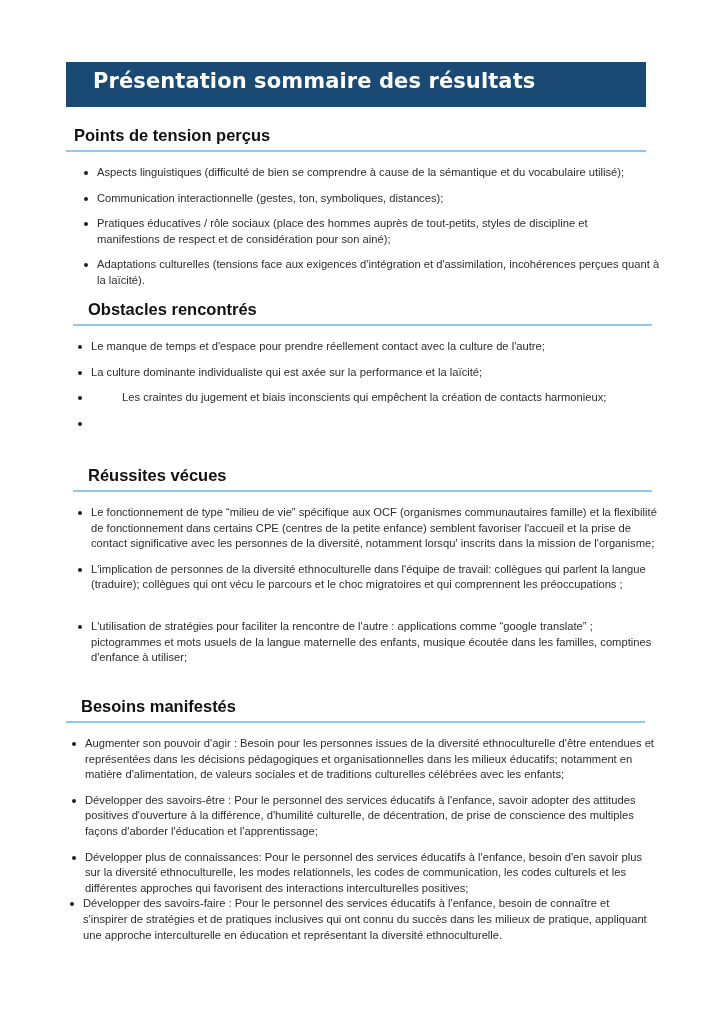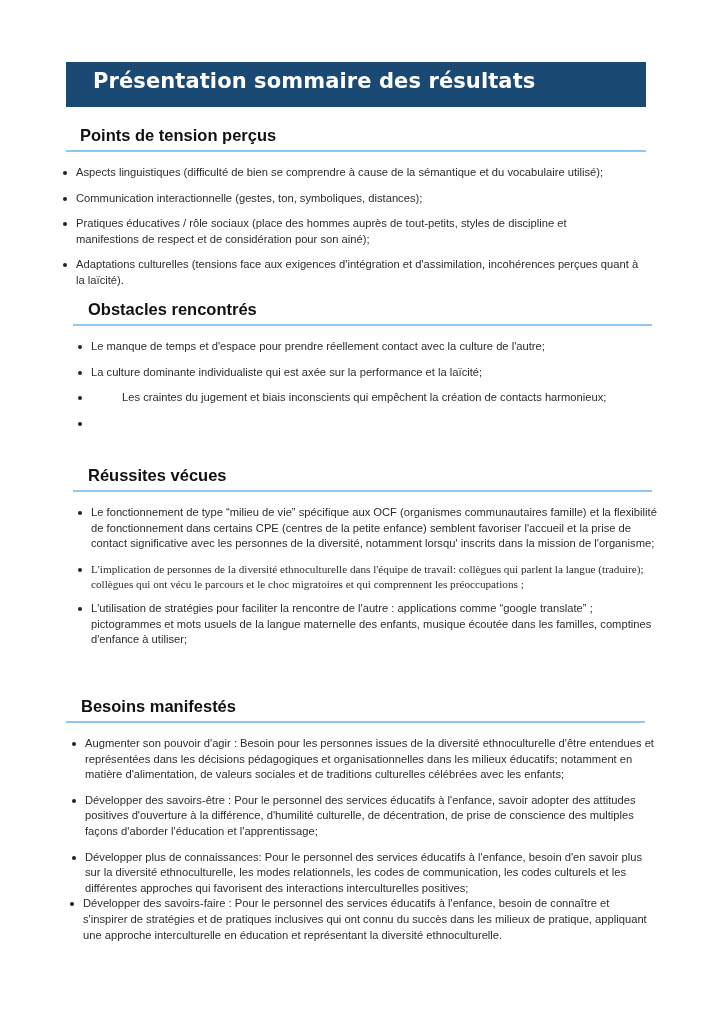--- a/index.html
+++ b/index.html
@@ -19,25 +19,25 @@
   li .dot { position: absolute; left: -13px; top: 6px; width: 4px; height: 4px;
             border-radius: 50%; background: #222; }
 </style>
 </head>
 <body>
 
 <div class="banner">
   <h1>Présentation sommaire des résultats</h1>
 </div>
 
-<div class="section-head" style="left:80px; top:126px;text-align:right;">
+<div class="section-head" style="left:74px; top:126px;text-align:right;">
   <h2>Points de tension perçus</h2>
 </div>
 <div class="rule" style="left:66px; top:150px; width:580px;"></div>
-<ul style="left:76px; top:165px; width:570px;">
+<ul style="left:97px; top:165px; width:570px;">
   <li style="margin-bottom:10px;"><span class="dot"></span><span>Aspects linguistiques (difficulté de bien se comprendre à cause de la sémantique et du vocabulaire utilisé);</span></li>
   <li style="margin-bottom:10px;"><span class="dot"></span><span>Communication interactionnelle (gestes, ton, symboliques, distances);</span></li>
   <li style="margin-bottom:10px; width:555px;"><span class="dot"></span><span>Pratiques éducatives / rôle sociaux (place des hommes auprès de tout-petits, styles de discipline et manifestions de respect et de considération pour son ainé);</span></li>
   <li style="width:565px;"><span class="dot"></span><span>Adaptations culturelles (tensions face aux exigences d'intégration et d'assimilation, incohérences perçues quant à la laïcité).</span></li>
 </ul>
 
 <div class="section-head" style="left:88px; top:300px;">
   <h2>Obstacles rencontrés</h2>
 </div>
 <div class="rule" style="left:73px; top:324px; width:579px;"></div>
@@ -47,21 +47,21 @@
   <li style="margin-bottom:10px;padding-left:31px;"><span class="dot"></span><span>Les craintes du jugement et biais inconscients qui empêchent la création de contacts harmonieux;</span></li>
   <li><span class="dot"></span></li>
 </ul>
 
 <div class="section-head" style="left:88px; top:466px;">
   <h2>Réussites vécues</h2>
 </div>
 <div class="rule" style="left:73px; top:490px; width:579px;"></div>
 <ul style="left:91px; top:505px; width:572px;">
   <li style="margin-bottom:10px;"><span class="dot"></span><span>Le fonctionnement de type “milieu de vie” spécifique aux OCF (organismes communautaires famille) et la flexibilité de fonctionnement dans certains CPE (centres de la petite enfance) semblent favoriser l'accueil et la prise de contact significative avec les personnes de la diversité, notamment lorsqu' inscrits dans la mission de l'organisme;</span></li>
-  <li style="margin-bottom:8px;font-family:Liberation Serif, serif;"><span class="dot"></span><span>L'implication de personnes de la diversité ethnoculturelle dans l'équipe de travail: collègues qui parlent la langue (traduire); collègues qui ont vécu le parcours et le choc migratoires et qui comprennent les préoccupations ;</span></li>
+  <li style="margin-bottom:26px;"><span class="dot"></span><span>L'implication de personnes de la diversité ethnoculturelle dans l'équipe de travail: collègues qui parlent la langue (traduire); collègues qui ont vécu le parcours et le choc migratoires et qui comprennent les préoccupations ;</span></li>
   <li><span class="dot"></span><span>L'utilisation de stratégies pour faciliter la rencontre de l'autre : applications comme “google translate” ; pictogrammes et mots usuels de la langue maternelle des enfants, musique écoutée dans les familles, comptines d'enfance à utiliser;</span></li>
 </ul>
 
 <div class="section-head" style="left:81px; top:697px;">
   <h2>Besoins manifestés</h2>
 </div>
 <div class="rule" style="left:66px; top:721px; width:579px;"></div>
 <ul style="left:85px; top:736px; width:570px;">
   <li style="margin-bottom:10px;"><span class="dot"></span><span>Augmenter son pouvoir d'agir : Besoin pour les personnes issues de la diversité ethnoculturelle d'être entendues et représentées dans les décisions pédagogiques et organisationnelles dans les milieux éducatifs; notamment en matière d'alimentation, de valeurs sociales et de traditions culturelles célébrées avec les enfants;</span></li>
   <li style="margin-bottom:10px;"><span class="dot"></span><span>Développer des savoirs-être : Pour le personnel des services éducatifs à l'enfance, savoir adopter des attitudes positives d'ouverture à la différence, d'humilité culturelle, de décentration, de prise de conscience des multiples façons d'aborder l'éducation et l'apprentissage;</span></li>

